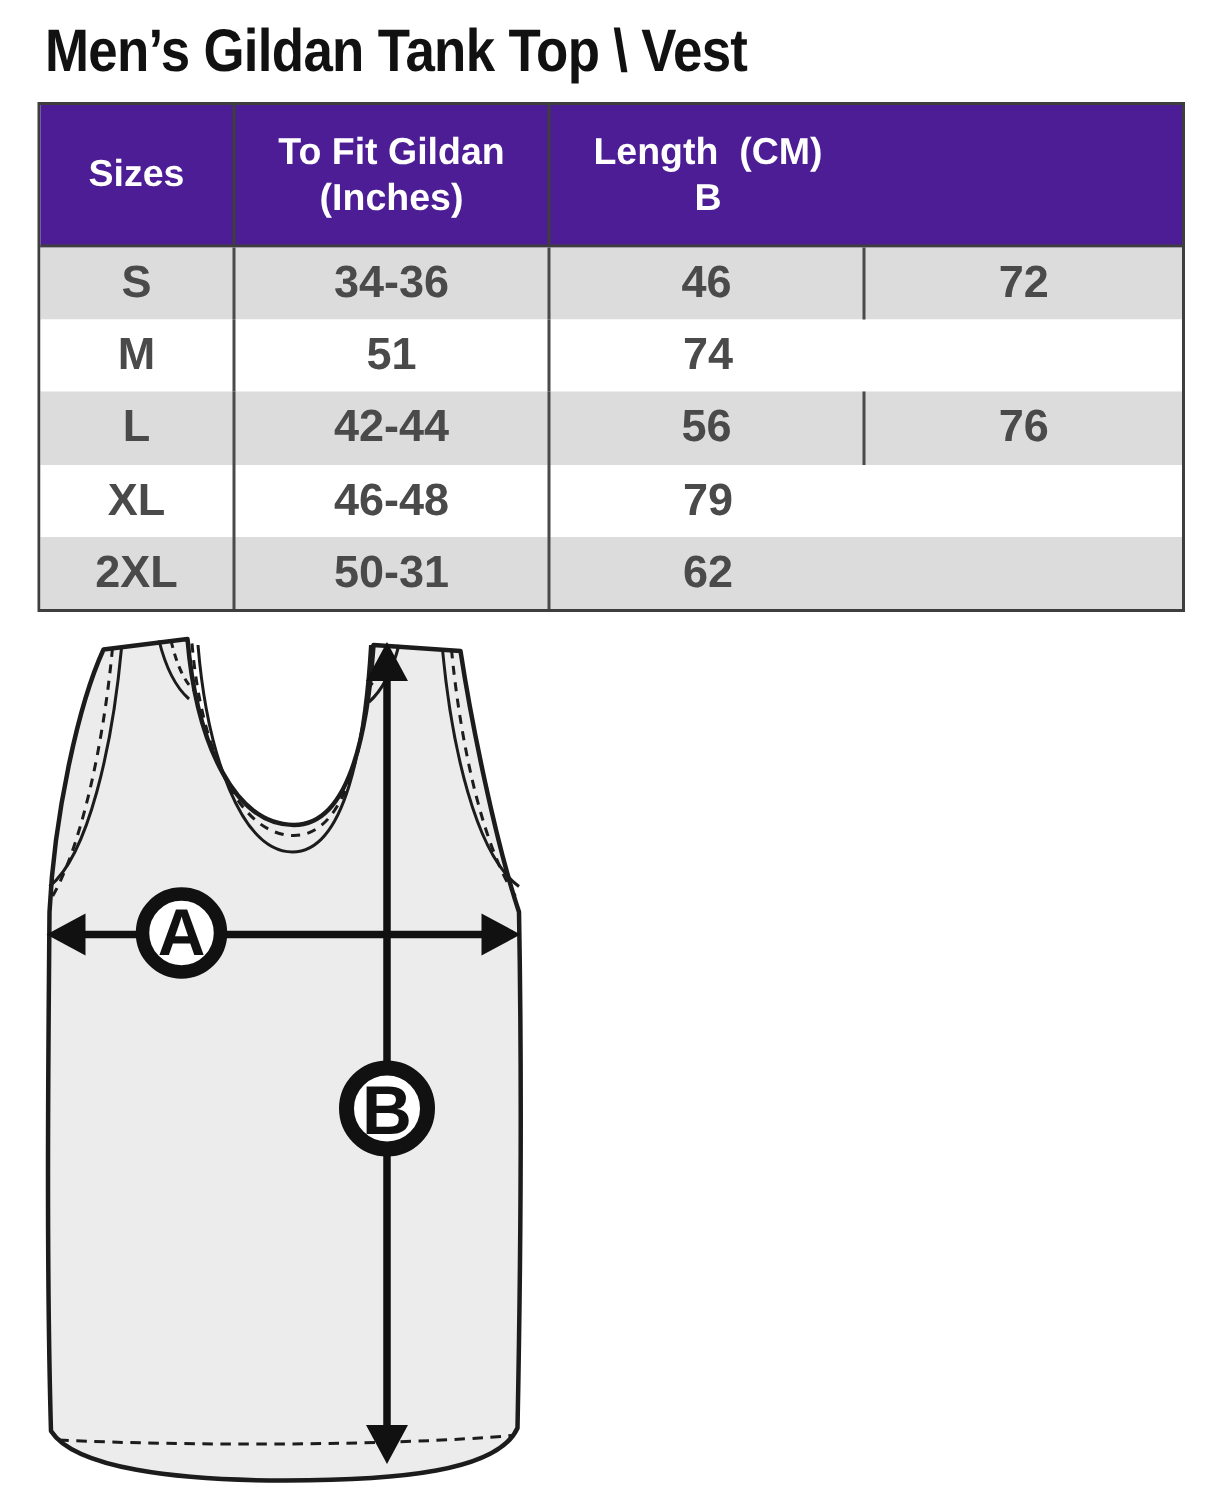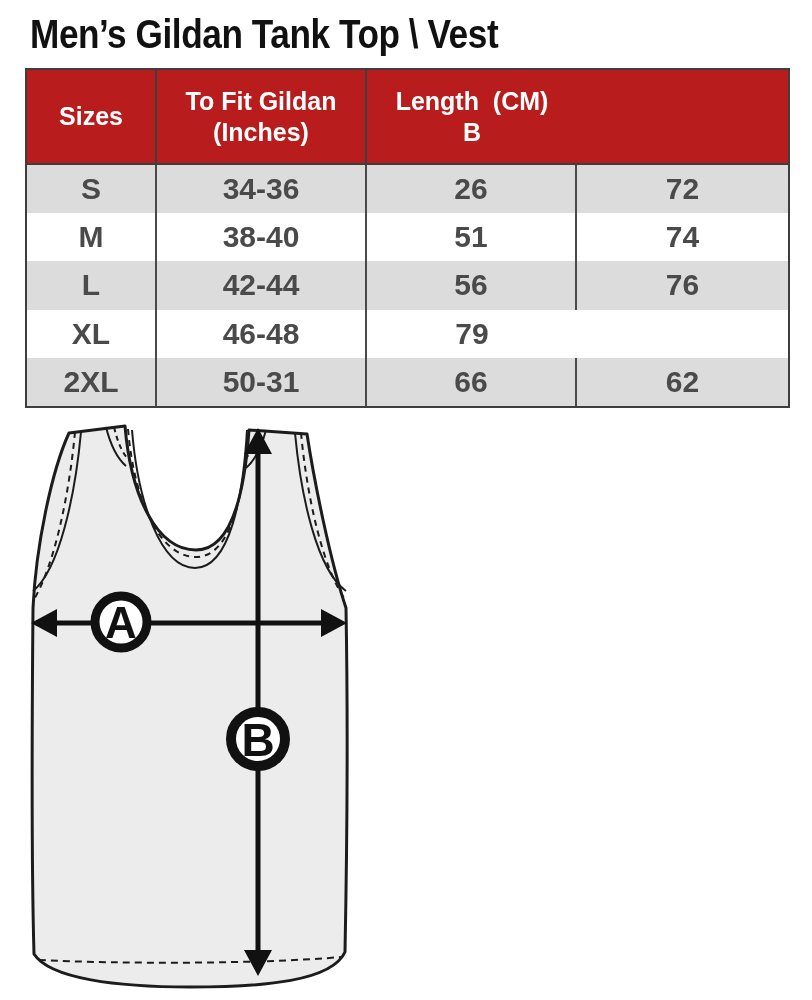--- a/index.html
+++ b/index.html
@@ -23,21 +23,21 @@
   .size-table{
     position:absolute;left:25px;top:68px;
     width:765px;height:340px;
     border:2px solid #3e3e3e;
     box-sizing:border-box;
   }
   .thead{
     display:grid;
     grid-template-columns:130px 210px 210px 1fr;
     height:95px;
-    background:#b91c1c;
+    background:#4c1d95;
     border-bottom:2px solid #3e3e3e;
     box-sizing:border-box;
   }
   .th{
     display:flex;flex-direction:column;justify-content:center;align-items:center;
     color:#ffffff;font-weight:bold;font-size:25px;line-height:1.22;
     border-right:2px solid #3e3e3e;
     box-sizing:border-box;text-align:center;
   }
   .th:last-child{border-right:none;}
@@ -85,44 +85,42 @@
       <div class="th">
         <span class="hdr-line">Length  (CM)</span>
         <span class="hdr-line">B</span>
       </div>
     </div>
 
     <div class="tbody">
       <div class="tr gray">
         <div class="td">S</div>
         <div class="td">34-36</div>
-        <div class="td">26</div>
+        <div class="td">46</div>
         <div class="td">72</div>
       </div>
       <div class="tr white">
         <div class="td">M</div>
-        <div class="td">38-40</div>
         <div class="td">51</div>
         <div class="td">74</div>
       </div>
       <div class="tr gray">
         <div class="td">L</div>
         <div class="td">42-44</div>
         <div class="td">56</div>
         <div class="td">76</div>
       </div>
       <div class="tr white">
         <div class="td">XL</div>
         <div class="td">46-48</div>
         <div class="td">79</div>
       </div>
       <div class="tr gray">
         <div class="td">2XL</div>
         <div class="td">50-31</div>
-        <div class="td">66</div>
         <div class="td">62</div>
       </div>
     </div>
   </div>
 
   <svg class="diagram" viewBox="0 418 460 582" width="460" height="582" xmlns="http://www.w3.org/2000/svg">
 
     <path d="M 69 433
          L 125 426
          C 131 497 157 550 196 550

